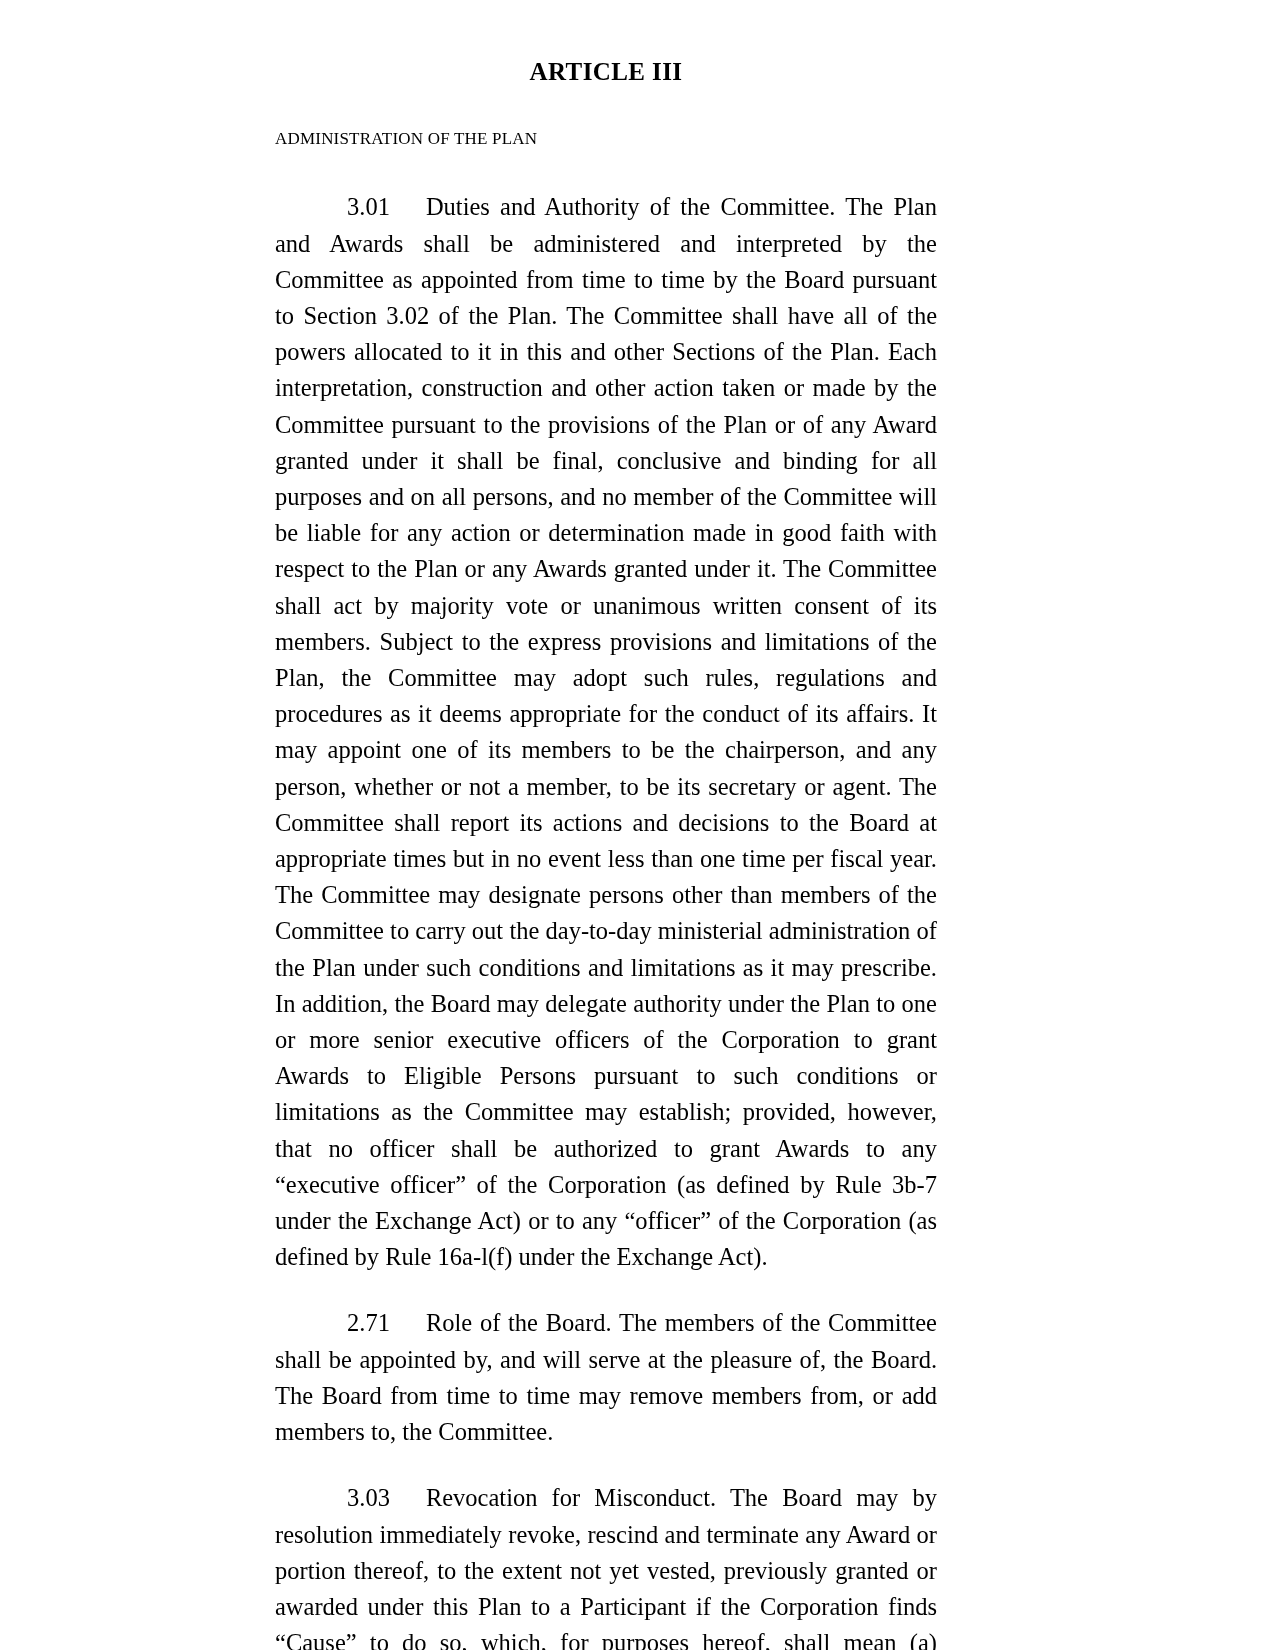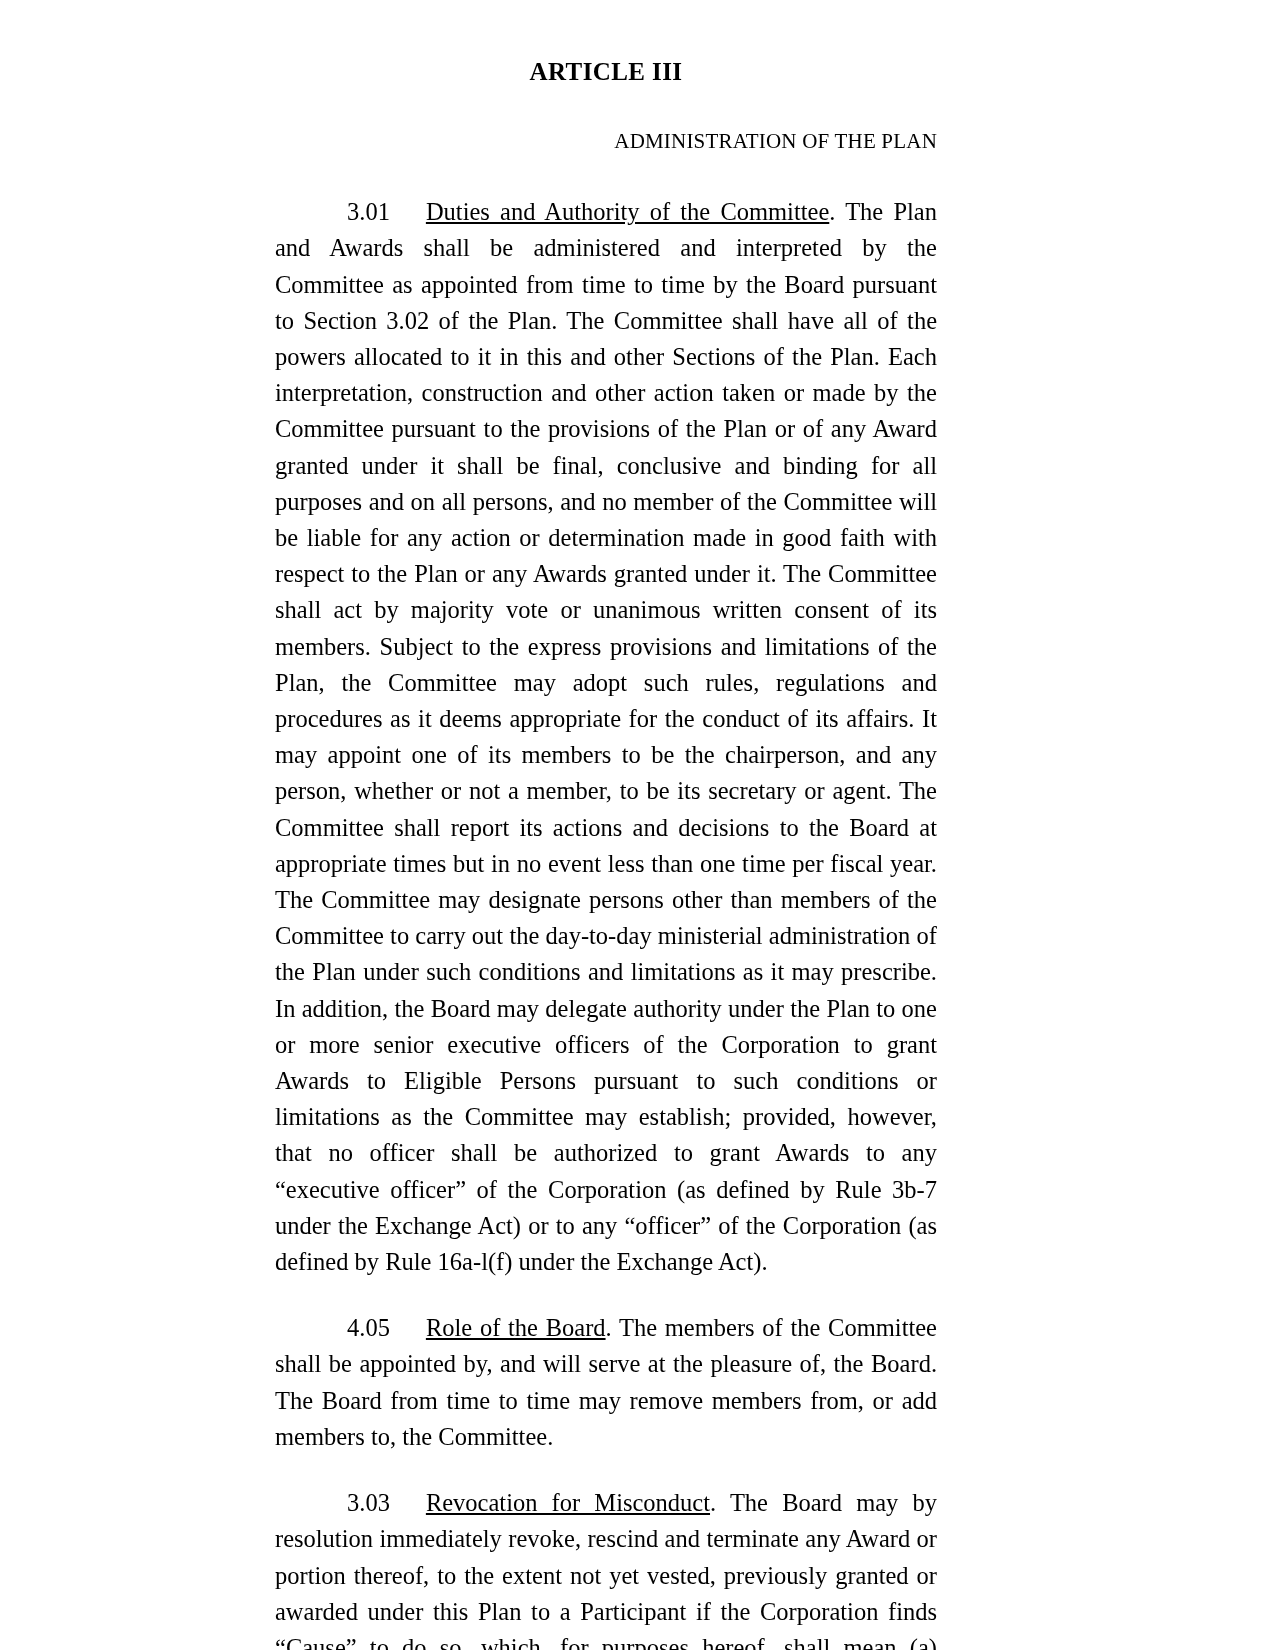--- a/index.html
+++ b/index.html
@@ -24,23 +24,23 @@
   }
   .article-heading {
     text-align: center;
     font-weight: bold;
     font-size: 25px;
     letter-spacing: 0.4px;
     margin: 0 0 42px 0;
     line-height: 1.2;
   }
   .article-subheading {
-    text-align: right;
+    text-align: left;
     font-weight: normal;
-    font-size: 21px;
+    font-size: 17px;
     letter-spacing: 0.2px;
     margin: 0 0 40px 0;
     line-height: 1.2;
   }
   .section {
     font-size: 24.5px;
     line-height: 36.2px;
     text-align: justify;
     text-justify: inter-word;
     margin: 0 0 30px 0;
@@ -51,21 +51,20 @@
     margin-bottom: 0;
   }
   .sec-num {
     
   }
   .sec-gap {
     display: inline-block;
     width: 36px;
   }
   .sec-title {
-    text-decoration: underline;
     text-underline-offset: 2px;
   }
   .term {
     text-underline-offset: 2px;
   }
   .sec-body {
     
   }
 </style>
 </head>
@@ -75,21 +74,21 @@
 
   <h1 class="article-heading">ARTICLE III</h1>
 
   <h2 class="article-subheading">ADMINISTRATION OF THE PLAN</h2>
 
   <p class="section">
     <span class="sec-num">3.01</span><span class="sec-gap"></span><span class="sec-title">Duties and Authority of the Committee</span><span class="sec-body">. The Plan and Awards shall be administered and interpreted by the Committee as appointed from time to time by the Board pursuant to Section 3.02 of the Plan.  The Committee shall have all of the powers allocated to it in this and other Sections of the Plan. Each interpretation, construction and other action taken or made by the Committee pursuant to the provisions of the Plan or of any Award granted under it shall be final, conclusive and binding for all purposes and on all persons, and no member of the Committee will be liable for any action or determination made in good faith with respect to the Plan or any Awards granted under it.  The Committee shall act by majority vote or unanimous written consent of its members. Subject to the express provisions and limitations of the Plan, the Committee may adopt such rules, regulations and procedures as it deems appropriate for the conduct of its affairs.  It may appoint one of its members to be the chairperson, and any person, whether or not a member, to be its secretary or agent.  The Committee shall report its actions and decisions to the Board at appropriate times but in no event less than one time per fiscal year.  The Committee may designate persons other than members of the Committee to carry out the day-to-day ministerial administration of the Plan under such conditions and limitations as it may prescribe.  In addition, the Board may delegate authority under the Plan to one or more senior executive officers of the Corporation to grant Awards to Eligible Persons pursuant to such conditions or limitations as the Committee may establish; provided, however, that no officer shall be authorized to grant Awards to any “executive officer” of the Corporation (as defined by Rule 3b-7 under the Exchange Act) or to any “officer” of the Corporation (as defined by Rule 16a-l(f) under the Exchange Act).</span>
   </p>
 
   <p class="section">
-    <span class="sec-num">4.05</span><span class="sec-gap"></span><span class="sec-title">Role of the Board</span><span class="sec-body">.  The members of the Committee shall be appointed by, and will serve at the pleasure of, the Board. The Board from time to time may remove members from, or add members to, the Committee.</span>
+    <span class="sec-num">2.71</span><span class="sec-gap"></span><span class="sec-title">Role of the Board</span><span class="sec-body">.  The members of the Committee shall be appointed by, and will serve at the pleasure of, the Board. The Board from time to time may remove members from, or add members to, the Committee.</span>
   </p>
 
   <p class="section">
     <span class="sec-num">3.03</span><span class="sec-gap"></span><span class="sec-title">Revocation for Misconduct</span><span class="sec-body">. The Board may by resolution immediately revoke, rescind and terminate any Award or portion thereof, to the extent not yet vested, previously granted or awarded under this Plan to a Participant if the Corporation finds “</span><span class="term">Cause</span><span class="sec-body">” to do so, which, for purposes hereof, shall mean (a) “Cause” as defined in any employment, consulting, severance or similar agreement between the Participant and the Corporation or one of its Subsidiaries or Affiliates, or if there is no such agreement or Cause is not defined therein, (b) a finding or a termination for a personal dishonesty, incompetence, willful misconduct, breach of fiduciary duty involving personal profit, intentional failure to perform stated duties, or willful violation of any law, rule or regulation (other than traffic violations or similar offenses) or final cease-and-desist order.</span>
   </p>
 
   <p class="section">
     <span class="sec-num">3.04</span><span class="sec-gap"></span><span class="sec-title">Indemnification</span><span class="sec-body">.  Subject to any limitations and requirements of Washington law, if a member of the Board or the Committee, or an Officer or Employee of the Corporation to which authorization was delegated in accordance with Section 3.01 of this Plan, is made a party or is threatened to be made a party to any threatened, pending or completed action, suit or proceeding, whether civil, criminal, administrative or investigative, by reason of anything done or not done by him or her in such capacity under or with respect to the Plan, the Corporation</span>
   </p>
 

